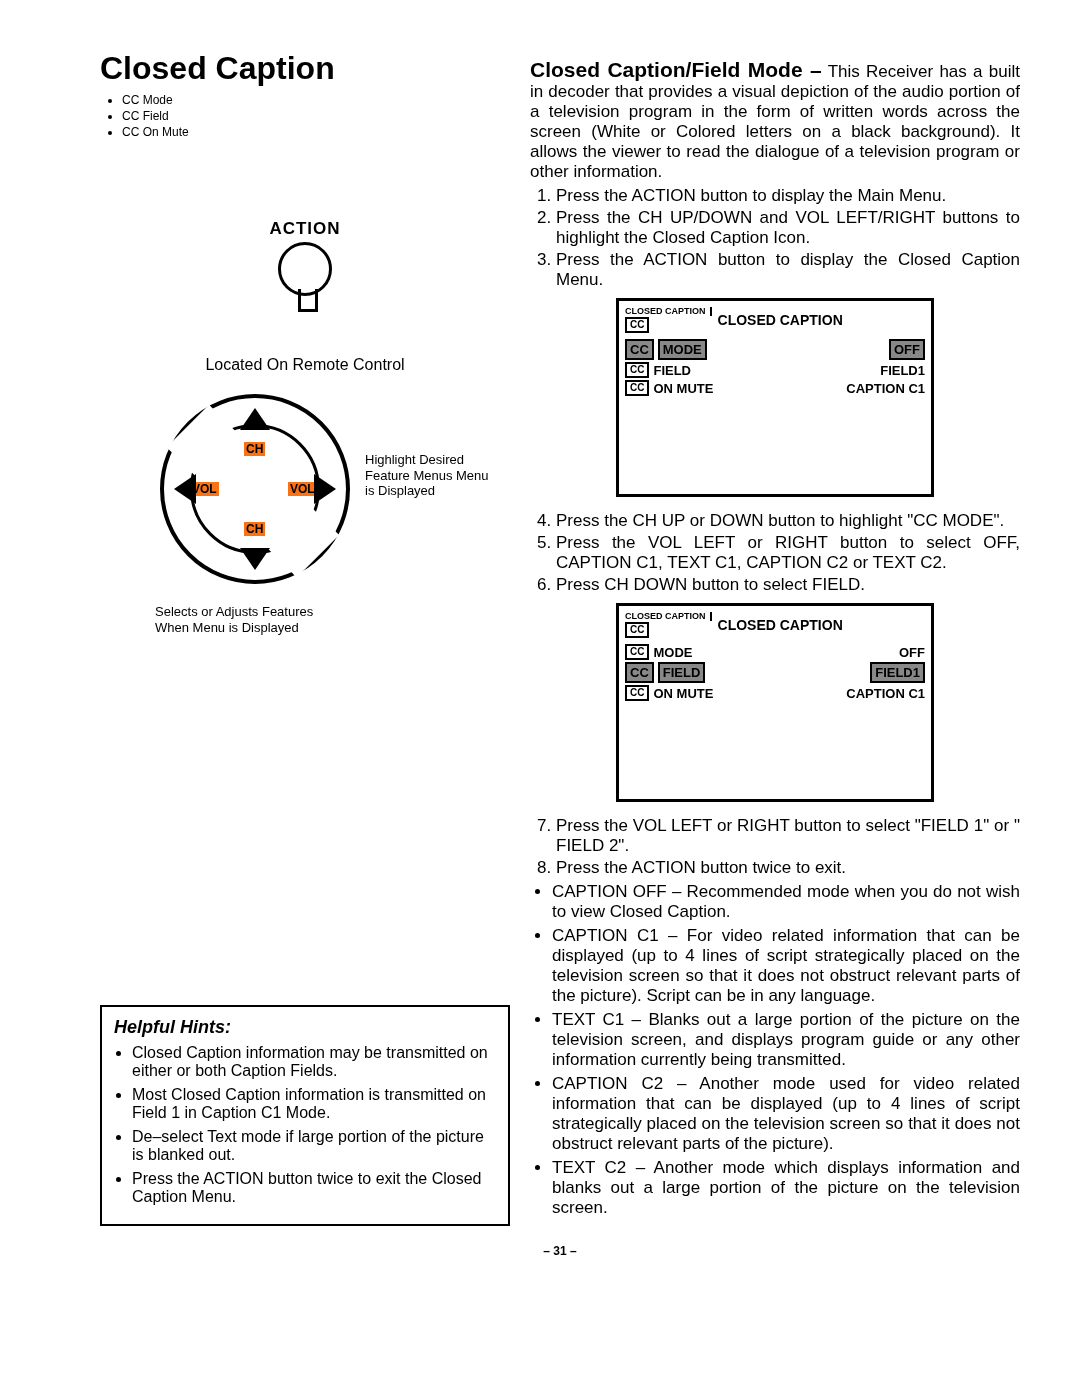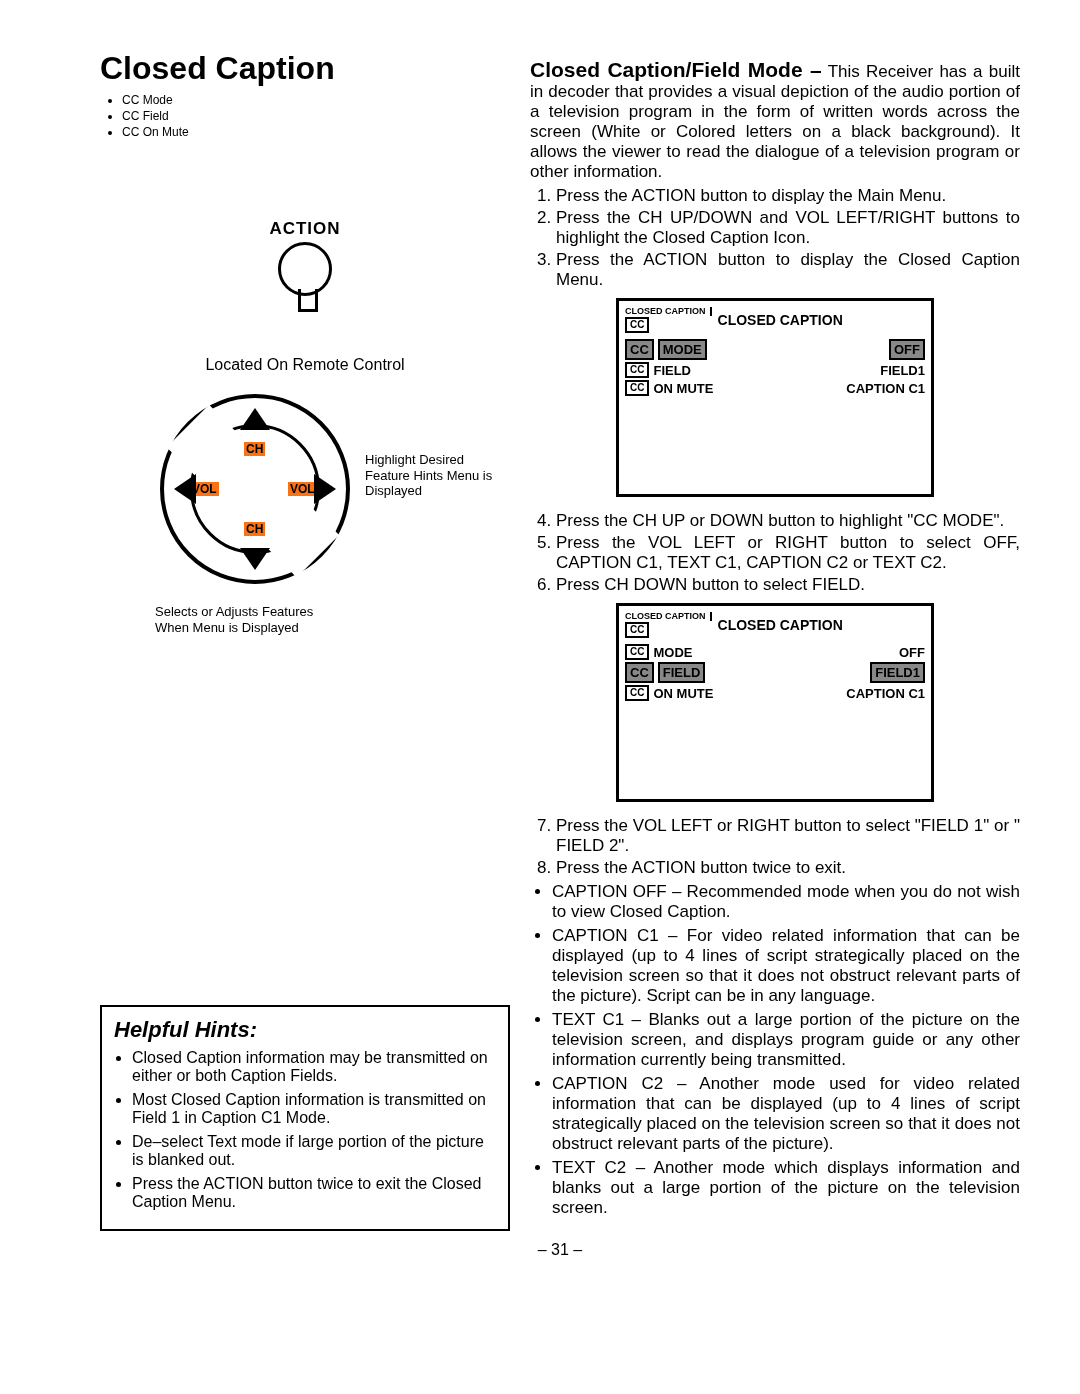--- a/index.html
+++ b/index.html
@@ -170,21 +170,21 @@
   }
   
   .hints-box{
     border:2px solid #000;
     margin-top:370px;
     padding:10px 12px 12px 12px;
   }
   .hints-title{
     font-style:italic;
     font-weight:bold;
-    font-size:22px;
+    font-size:18px;
     margin:0 0 6px 0;
   }
   .hints-list{
     margin:0;
     padding-left:18px;
     font-size:16px;
   }
   .hints-list li{margin-bottom:6px;}
   
   .sec-title{
@@ -259,23 +259,23 @@
     margin-left:auto;
   }
   .highlight{
     background:#888;
     padding:1px 3px;
     border:2px solid #000;
   }
   .osd-empty{height:90px;}
   .page-num{
     text-align:center;
-    font-weight:normal;
-    font-size:16px;
-    margin-top:10px;
+    font-weight:bold;
+    font-size:12px;
+    margin-top:18px;
   }
 </style>
 </head>
 <body>
 
 <div class="page">
   <div class="cols">
 
     <div class="left-col">
       <h1 class="title">Closed Caption</h1>
@@ -298,21 +298,21 @@
           <div class="ring-inner"></div>
           <span class="dpad-txt ch-top">CH</span>
           <span class="dpad-txt ch-bot">CH</span>
           <span class="dpad-txt vol-l">VOL</span>
           <span class="dpad-txt vol-r">VOL</span>
           <div class="arrow-shape tri-up"></div>
           <div class="arrow-shape tri-down"></div>
           <div class="arrow-shape tri-left"></div>
           <div class="arrow-shape tri-right"></div>
         </div>
-        <div class="dpad-note-right">Highlight Desired Feature Hints Menu is Displayed</div>
+        <div class="dpad-note-right">Highlight Desired Feature Menus Menu is Displayed</div>
       </div>
       <div class="dpad-note-below">Selects or Adjusts Features When Menu is Displayed</div>
 
       <div class="hints-box">
         <div class="hints-title">Helpful Hints:</div>
         <ul class="hints-list">
           <li>Closed Caption information may be transmitted on either or both Caption Fields.</li>
           <li>Most Closed Caption information is transmitted on Field 1 in Caption C1 Mode.</li>
           <li>De–select Text mode if large portion of the picture is blanked out.</li>
           <li>Press the ACTION button twice to exit the Closed Caption Menu.</li>

